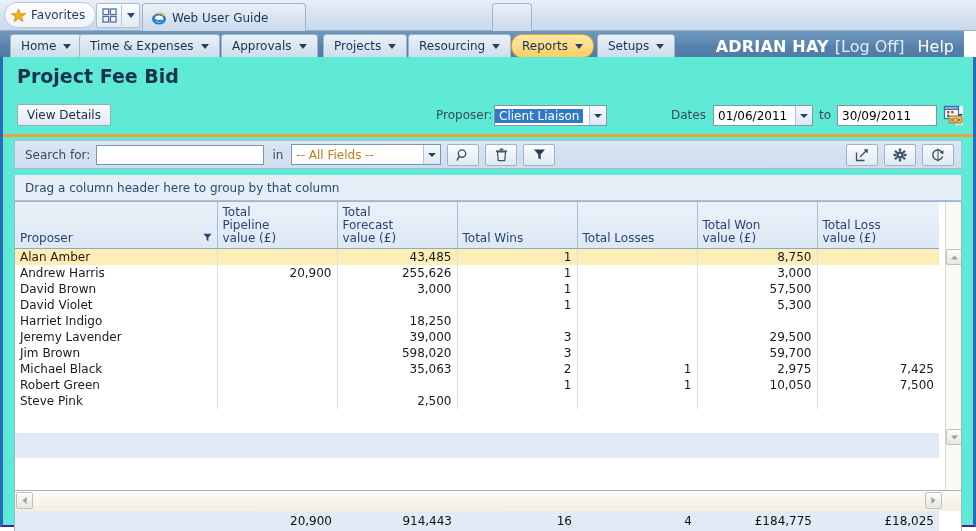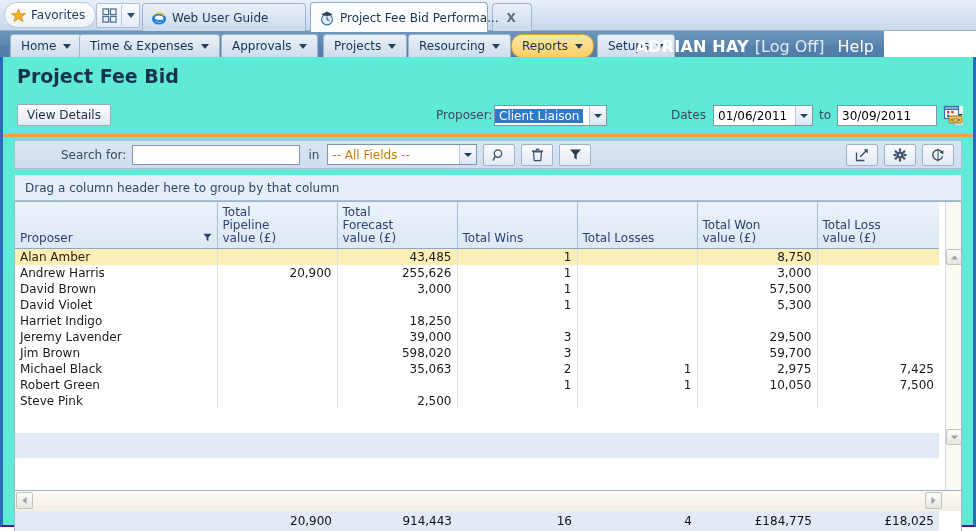--- a/index.html
+++ b/index.html
@@ -55,21 +55,21 @@
   .tab.active {
     background: #fbfdff; top: 2px; height: 30px; z-index: 3;
     border-color: #8fa8c4;
   }
   .tab-ie-icon { width:16px;height:16px;margin-right:5px; flex:none; }
   .tab-close { margin-left: 8px; color: #5b6d80; font-size: 12px; font-weight: bold; }
   .tab.newtab { width: 40px; }
 
   
   .appbar {
-    position: absolute; left: 0; top: 31px; width: 884px; height: 30px;
+    position: absolute; left: 0; top: 31px; width: 964px; height: 30px;
     background: linear-gradient(to bottom,#6f97bd 0%,#5d87b0 48%,#5580ab 52%,#4e7aa6 100%);
     border-bottom: 1px solid #2f5070;
   }
   .menu-item {
     position: absolute; top: 3px; height: 24px;
     display: flex; align-items: center; gap: 7px;
     padding: 0 10px;
     border: 1px solid #9fb6cd;
     border-radius: 3px 3px 0 0;
     background: linear-gradient(to bottom,#eaf1f8 0%,#cfdcec 100%);
@@ -136,21 +136,21 @@
   .orange-rule {
     position: absolute; left: 0; top: 77px; width: 970px; height: 3px;
     background: #e8a33d;
   }
 
   
   .searchpanel {
     position: absolute; left: 11px; top: 83px; width: 948px; height: 29px;
     background: linear-gradient(to bottom,#dbe6f3 0%,#cfddee 100%);
     border: 1px solid #a9bdd4;
-    display: flex; align-items: center; padding-left: 36px;
+    display: flex; align-items: center;
   }
   .sq-btn {
     width: 32px; height: 22px;
     background: linear-gradient(to bottom,#fafcfe 0%,#e2e9f2 100%);
     border: 1px solid #9fb2c7; border-radius: 2px;
     display:flex;align-items:center;justify-content:center;
     margin-left: 6px;
   }
   .grouppanel {
     position: absolute; left: 11px; top: 118px; width: 948px; height: 26px;
@@ -253,29 +253,20 @@
   <div class="tab inactive" style="left:142px; width:164px;">
     <svg class="tab-ie-icon" viewBox="0 0 16 16">
       <ellipse cx="8" cy="9" rx="7" ry="5.6" fill="#1f7fd0"></ellipse>
       <ellipse cx="8" cy="9" rx="4.3" ry="3.4" fill="#ffffff"></ellipse>
       <path d="M2 5 C6 0.5 13 1.5 14.5 5.5 L12.5 6 C11 3.2 6 2.6 3.2 5.6 Z" fill="#f4d03f"></path>
       <path d="M1.2 8.2 C3.2 11.6 8 12.6 12 11.4 L11.4 9.6 C7.6 10.6 4.4 9.8 3 7.8 Z" fill="#1f7fd0"></path>
     </svg>
     <span>Web User Guide</span>
   </div>
 
-  <div class="tab active" style="left:310px; width:178px;">
-    <svg class="tab-ie-icon" viewBox="0 0 16 16">
-      <circle cx="8" cy="9.5" r="5.4" fill="#dce9f6" stroke="#2f6ea8" stroke-width="1.1"></circle>
-      <path d="M8 6.4 L8 9.6 L10.4 10.6" stroke="#2f6ea8" stroke-width="1.1" fill="none"></path>
-      <path d="M2.2 4.4 L8 1.6 L13.8 4.4 L8 6.2 Z" fill="#31465c"></path>
-    </svg>
-    <span>Project Fee Bid Performa...</span>
-    <span class="tab-close">X</span>
-  </div>
 
   <div class="tab inactive newtab" style="left:492px;"></div>
 </div>
 
 <div class="appbar">
   <div class="menu-item" style="left:10px;">
     <span>Home</span>
     <span class="caret"></span>
   </div>
   <div class="menu-item" style="left:79px;">

